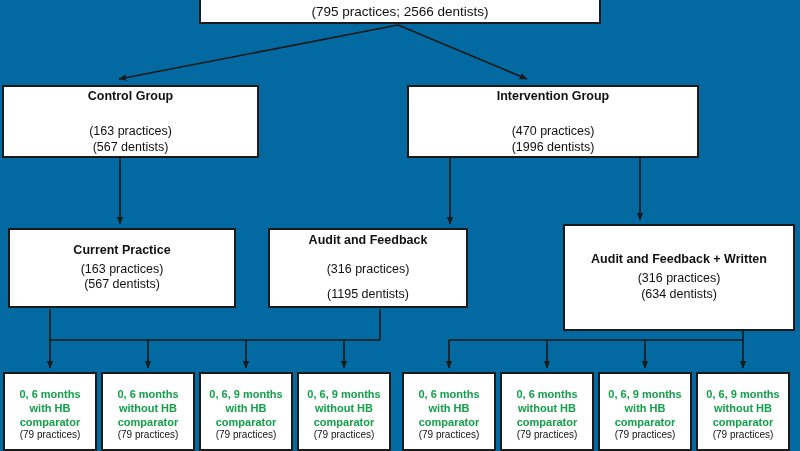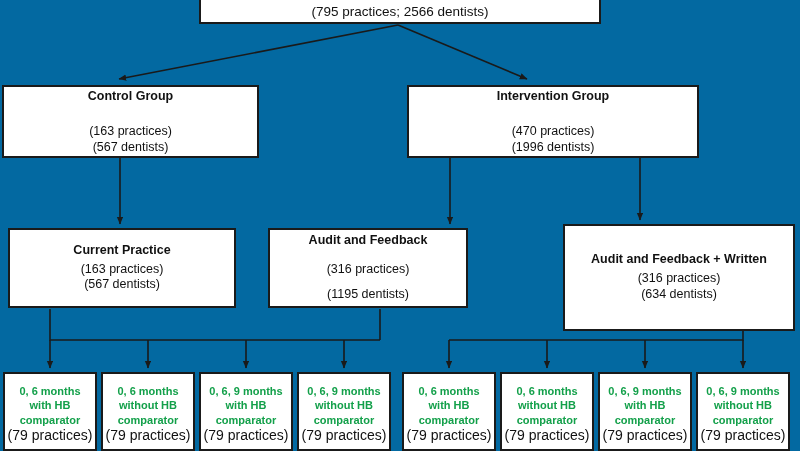--- a/index.html
+++ b/index.html
@@ -101,21 +101,21 @@
     padding: 6px 2px 2px;
     justify-content: center;
   }
   .node-leaf .title {
     font-size: 11px;
     font-weight: bold;
     color: #13a04a;
     line-height: 1.30;
   }
   .node-leaf .count {
-    font-size: 14px;
+    font-size: 10px;
     color: #111111;
     margin-top: 0;
   }
   .leaf-0 { left: 3px; }
   .leaf-1 { left: 101px; }
   .leaf-2 { left: 199px; }
   .leaf-3 { left: 297px; }
   .leaf-4 { left: 402px; }
   .leaf-5 { left: 500px; }
   .leaf-6 { left: 598px; }

